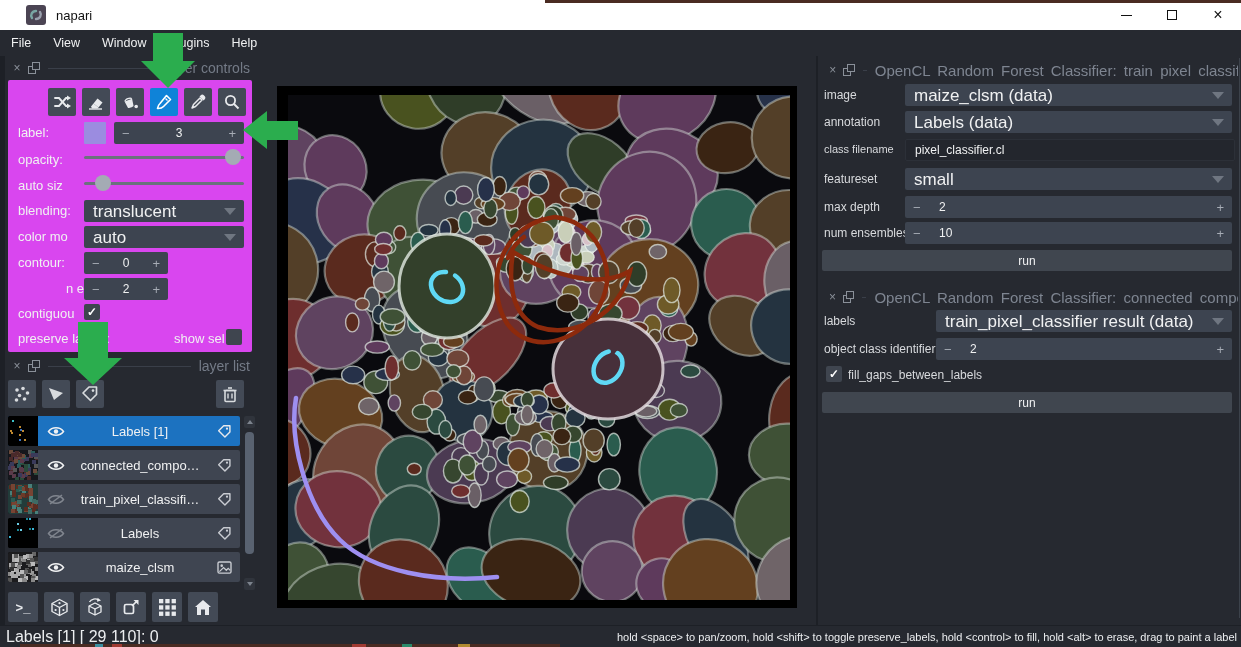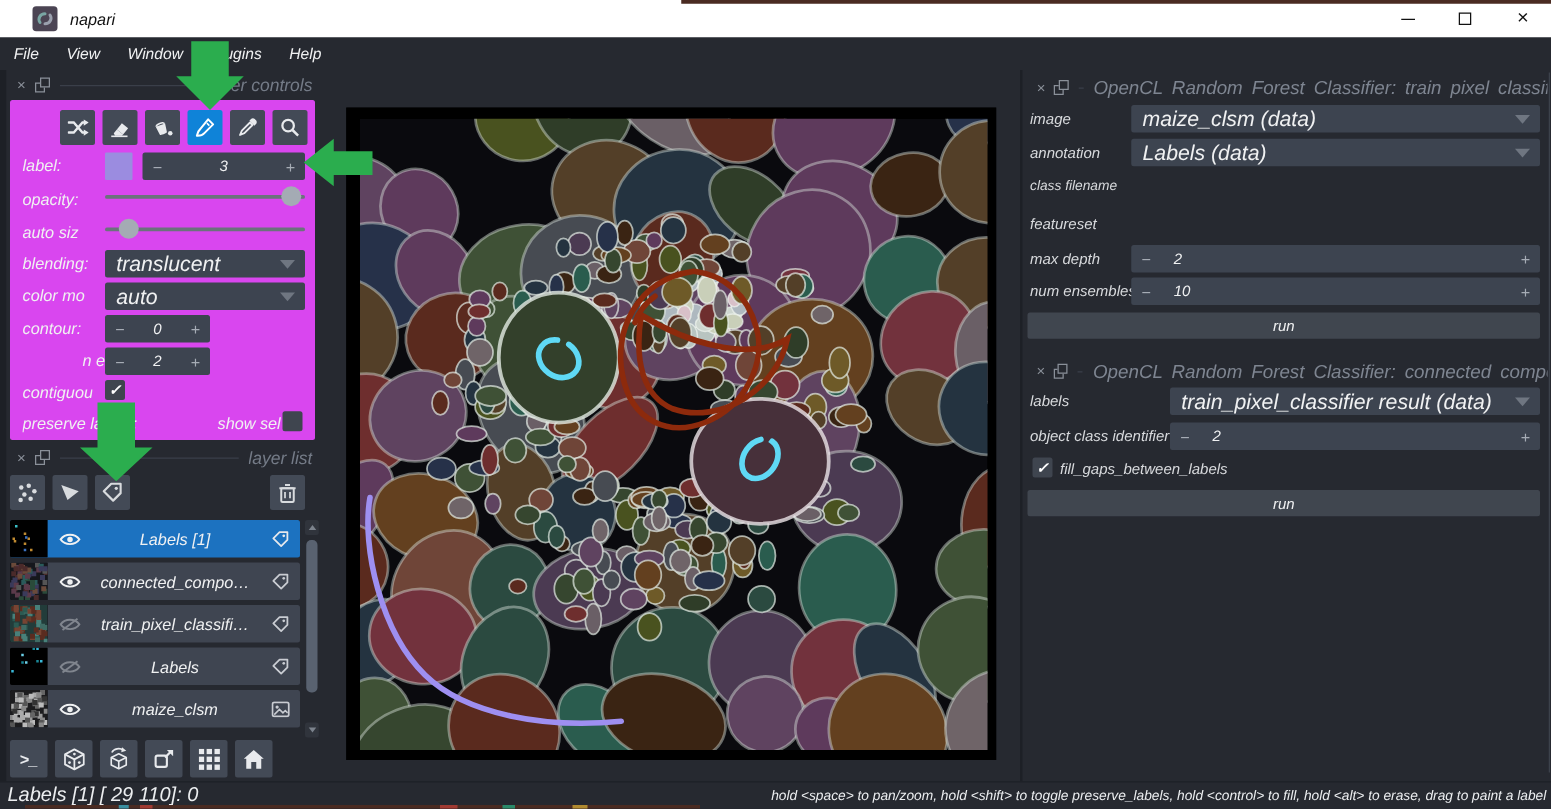--- a/index.html
+++ b/index.html
@@ -1,18 +1,18 @@
 <!DOCTYPE html>
 <html><head>
 <meta charset="utf-8">
 <style>
   * { margin:0; padding:0; box-sizing:border-box; }
   html,body { width:1241px; height:647px; overflow:hidden; background:#262930;
     font-family:"Liberation Sans", sans-serif; }
-  #app { position:relative; width:1241px; height:576px; background:#262930;font-style:italic; }
+  #app { position:relative; width:1241px; height:576px; background:#262930; }
 
   
   .titlebar { position:absolute; left:0; top:0; width:1241px; height:30px; background:#ffffff;
     display:flex; align-items:center; }
   .app-icon { width:20px; height:20px; margin-left:26px; border-radius:3px;
     background:#4b4453; display:flex; align-items:center; justify-content:center; }
   .app-title { margin-left:10px; font-size:13px; color:#111; }
   .winbtns { margin-left:auto; display:flex; height:30px; }
   .winbtn { width:46px; height:30px; display:flex; align-items:center; justify-content:center;
     color:#111; font-size:14px; }
@@ -1021,22 +1021,29 @@
       <span class="arr"></span>
     </div>
 
     <span class="rlab" style="top:59px;">annotation</span>
     <div class="dropdown rctl" style="left:85px; top:55px; width:327px;">
       <span>Labels (data)</span>
       <span class="arr"></span>
     </div>
 
     <span class="rlab" style="top:87px; font-size:11px;">class filename</span>
+    <div class="rinput" style="left:85px; top:83px; width:330px;">
+      <span>pixel_classifier.cl</span>
+    </div>
 
     <span class="rlab" style="top:116px;">featureset</span>
+    <div class="dropdown rctl" style="left:85px; top:112px; width:327px;">
+      <span>small</span>
+      <span class="arr"></span>
+    </div>
 
     <span class="rlab" style="top:144px;">max depth</span>
     <div class="spin" style="left:85px; top:140px; width:327px;">
       <span class="mm">−</span>
       <span class="val left">2</span>
       <span class="pp">+</span>
     </div>
 
     <span class="rlab" style="top:170px;">num ensembles</span>
     <div class="spin" style="left:85px; top:166px; width:327px;">

